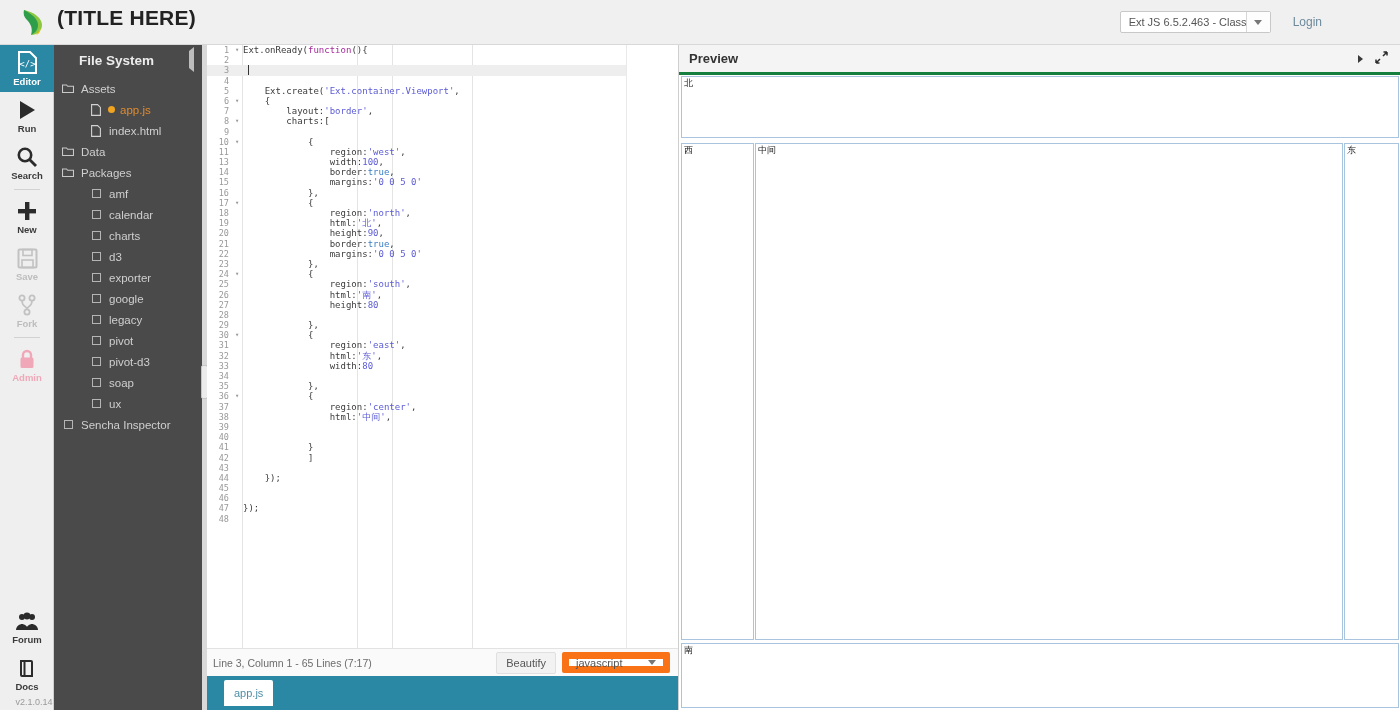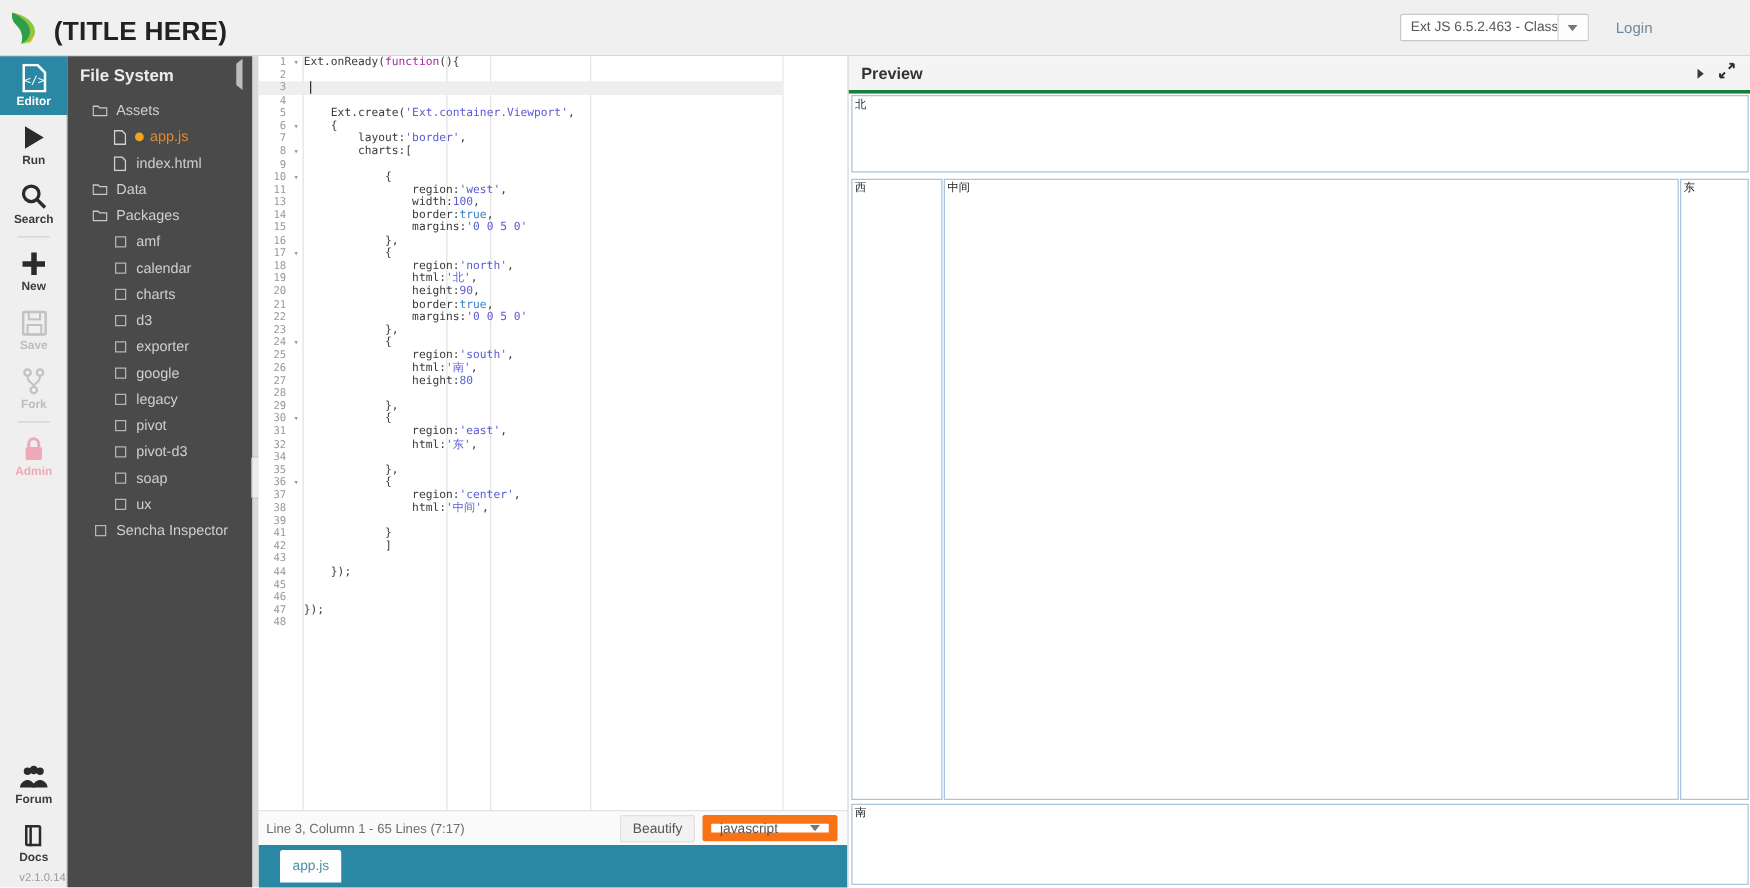--- a/index.html
+++ b/index.html
@@ -11,21 +11,21 @@
   }
   #app { position: relative; width: 1400px; height: 710px; }
 
   
   .topbar {
     position: absolute; left: 0; top: 0; width: 1400px; height: 45px;
     background: #f0f0f0;
     border-bottom: 1px solid #d8d8d8;
     display: flex; align-items: center;
   }
-  .brand { display: flex; align-items: flex-end; padding-left: 4px; }
+  .brand { display: flex; align-items: flex-start; padding-left: 18px; }
   .logo-leaf { width: 30px; height: 32px; position: relative; }
   .logo-leaf svg { display: block; }
   .brand-title {
     font-size: 21px; font-weight: bold; color: #222;
     letter-spacing: .2px; margin-left: 9px;
   }
   .topbar-right {
     margin-left: auto; display: flex; align-items: center; padding-right: 78px;
   }
   .version-select {
@@ -76,37 +76,37 @@
     font-size: 9px; color: #9a9a9a; text-align: center; padding-bottom: 3px;
   }
 
   
   .fs {
     position: absolute; left: 54px; top: 45px; width: 148px; height: 665px;
     background: #4a4a4a;
   }
   .fs-head {
     height: 30px; display: flex; align-items: center;
-    padding: 0 8px 0 10px;
+    padding: 0 8px 0 25px;
   }
   .fs-title { font-size: 13.5px; font-weight: bold; color: #ececec; }
   .fs-collapse { margin-left: auto; cursor: pointer; }
   .caret-left {
     width: 0; height: 0;
     border-top: 4px solid transparent; border-bottom: 4px solid transparent;
     border-right: 5px solid #bdbdbd;
   }
   .fs-tree { padding-top: 3px; }
   .tr {
     display: flex; align-items: center; height: 21px;
     font-size: 11.5px; color: #cfcfcf; cursor: pointer;
   }
   .tr .ticon { width: 16px; display: flex; justify-content: center; flex: none; }
   .tr .tlab { margin-left: 5px; white-space: nowrap; }
-  .tr.lvl1 { padding-left: 18px; }
+  .tr.lvl1 { padding-left: 6px; }
   .tr.lvl2 { padding-left: 34px; }
   .tr.sel .tlab { color: #e08a2e; }
   .dot-orange {
     width: 7px; height: 7px; border-radius: 50%;
     background: #f0a420; margin-left: 4px; flex: none;
   }
   .chk {
     width: 9px; height: 9px; border: 1px solid #b5b5b5; background: transparent;
   }
 
@@ -522,26 +522,28 @@
           <div class="code-line"><span class="ln">23</span><span class="fold"></span><span class="code-txt">            },</span></div>
           <div class="code-line"><span class="ln">24</span><span class="fold">▾</span><span class="code-txt">            {</span></div>
           <div class="code-line"><span class="ln">25</span><span class="fold"></span><span class="code-txt">                region:<span class="tk-str">'south'</span>,</span></div>
           <div class="code-line"><span class="ln">26</span><span class="fold"></span><span class="code-txt">                html:<span class="tk-str">'南'</span>,</span></div>
           <div class="code-line"><span class="ln">27</span><span class="fold"></span><span class="code-txt">                height:<span class="tk-num">80</span></span></div>
           <div class="code-line"><span class="ln">28</span><span class="fold"></span><span class="code-txt"></span></div>
           <div class="code-line"><span class="ln">29</span><span class="fold"></span><span class="code-txt">            },</span></div>
           <div class="code-line"><span class="ln">30</span><span class="fold">▾</span><span class="code-txt">            {</span></div>
           <div class="code-line"><span class="ln">31</span><span class="fold"></span><span class="code-txt">                region:<span class="tk-str">'east'</span>,</span></div>
           <div class="code-line"><span class="ln">32</span><span class="fold"></span><span class="code-txt">                html:<span class="tk-str">'东'</span>,</span></div>
+          <div class="code-line"><span class="ln">33</span><span class="fold"></span><span class="code-txt">                width:<span class="tk-num">80</span></span></div>
           <div class="code-line"><span class="ln">34</span><span class="fold"></span><span class="code-txt"></span></div>
           <div class="code-line"><span class="ln">35</span><span class="fold"></span><span class="code-txt">            },</span></div>
           <div class="code-line"><span class="ln">36</span><span class="fold">▾</span><span class="code-txt">            {</span></div>
           <div class="code-line"><span class="ln">37</span><span class="fold"></span><span class="code-txt">                region:<span class="tk-str">'center'</span>,</span></div>
           <div class="code-line"><span class="ln">38</span><span class="fold"></span><span class="code-txt">                html:<span class="tk-str">'中间'</span>,</span></div>
           <div class="code-line"><span class="ln">39</span><span class="fold"></span><span class="code-txt"></span></div>
+          <div class="code-line"><span class="ln">40</span><span class="fold"></span><span class="code-txt"></span></div>
           <div class="code-line"><span class="ln">41</span><span class="fold"></span><span class="code-txt">            }</span></div>
           <div class="code-line"><span class="ln">42</span><span class="fold"></span><span class="code-txt">            ]</span></div>
           <div class="code-line"><span class="ln">43</span><span class="fold"></span><span class="code-txt"></span></div>
           <div class="code-line"><span class="ln">44</span><span class="fold"></span><span class="code-txt">    });</span></div>
           <div class="code-line"><span class="ln">45</span><span class="fold"></span><span class="code-txt"></span></div>
           <div class="code-line"><span class="ln">46</span><span class="fold"></span><span class="code-txt"></span></div>
           <div class="code-line"><span class="ln">47</span><span class="fold"></span><span class="code-txt">});</span></div>
           <div class="code-line"><span class="ln">48</span><span class="fold"></span><span class="code-txt"></span></div>
         </div>
       <div class="code-caret"></div>

